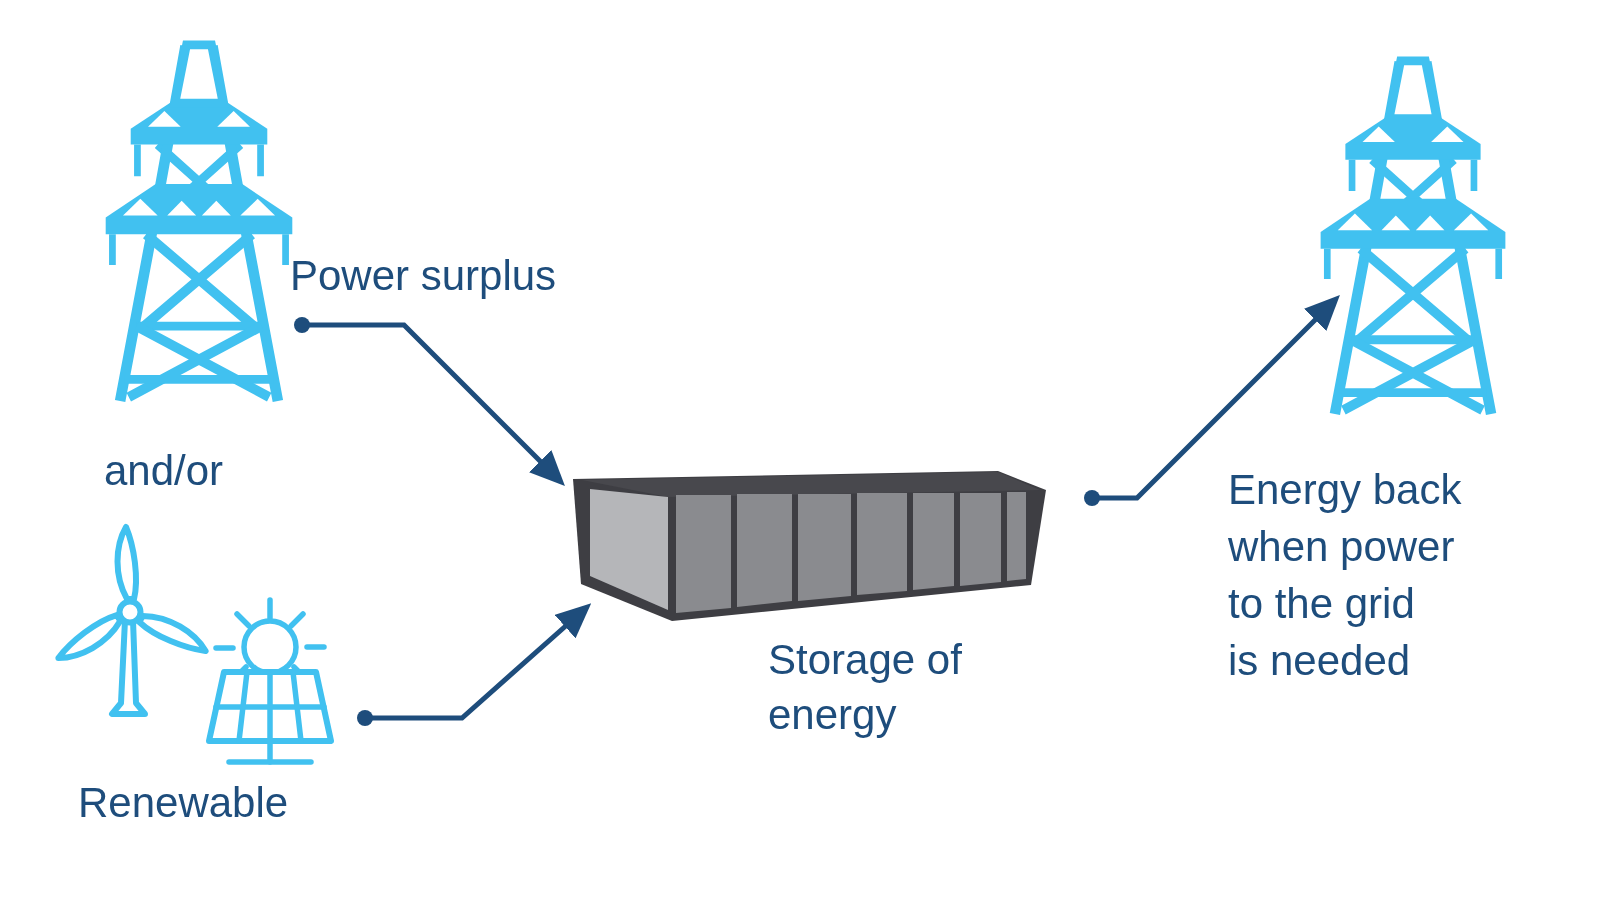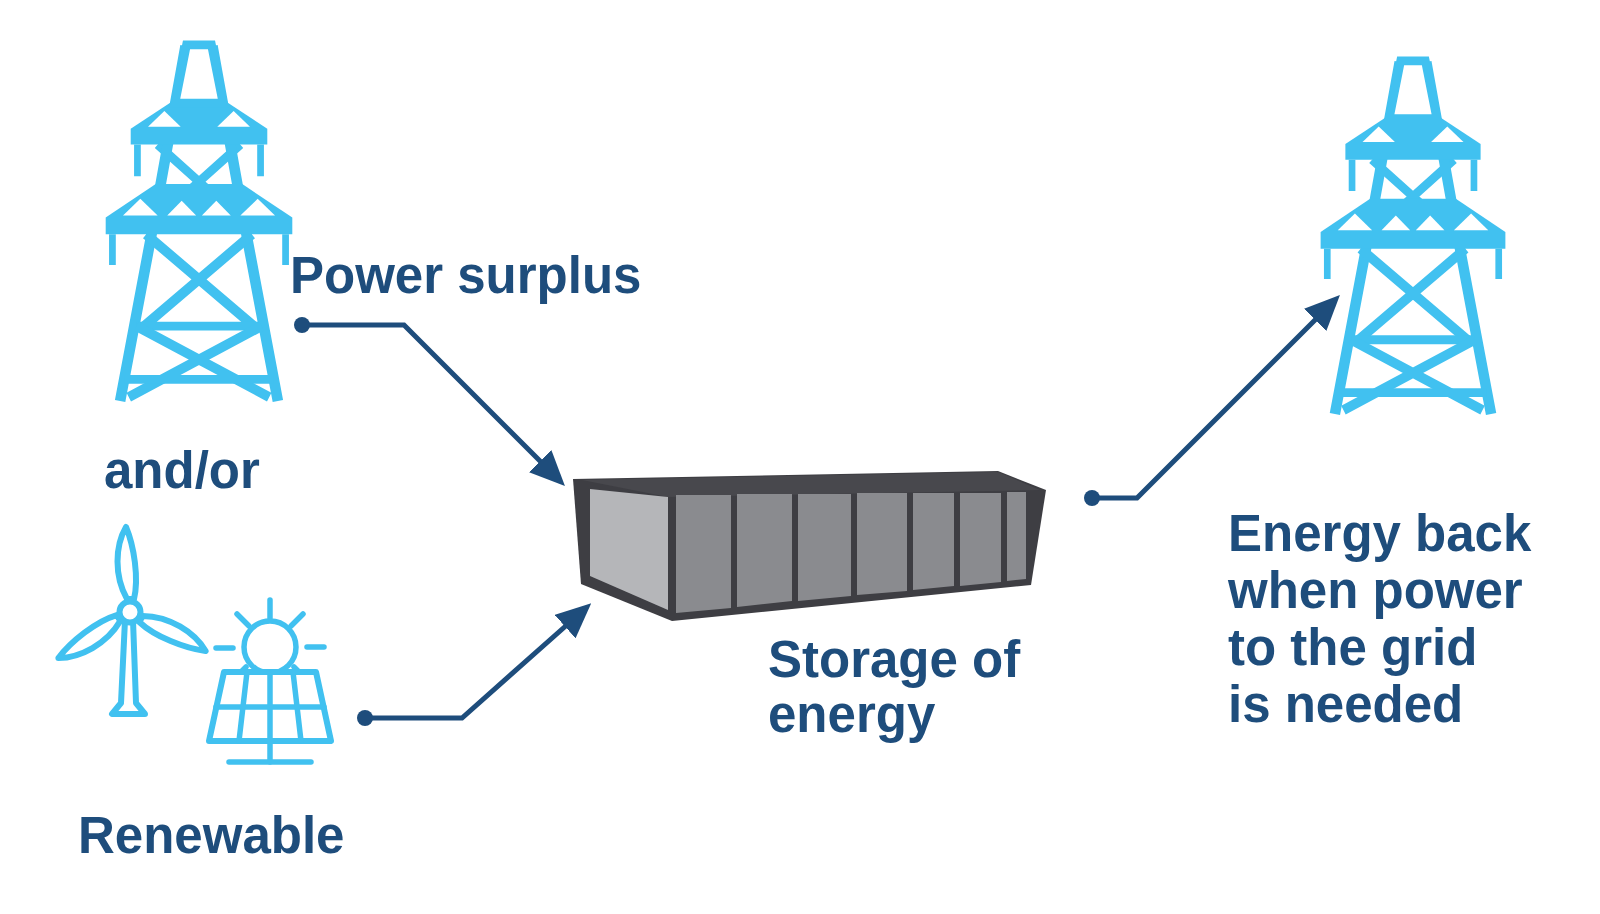--- a/index.html
+++ b/index.html
@@ -7,22 +7,22 @@
     width:1600px;height:914px;overflow:hidden;
     background:var(--background,#ffffff);
     font-family:"Liberation Sans","DejaVu Sans",sans-serif;
   }
   .canvas{position:relative;width:1600px;height:914px;background:var(--background,#ffffff);}
   .layer{position:absolute;left:0;top:0;width:1600px;height:914px;}
 
   .label{
     position:absolute;
     color:var(--navy,#1E4D7C);
-    font-weight:700;
-    font-size:51px;
+    font-weight:400;
+    font-size:42px;
     line-height:55px;
     white-space:nowrap;
     letter-spacing:0;
   }
   .label.lh57{line-height:57px;}
 
   
   .t-line{stroke:var(--icon-blue,#41C1F0);fill:none;}
   .t-fill{fill:var(--icon-blue,#41C1F0);}
   .t-white{fill:var(--background,#ffffff);}
@@ -136,29 +136,29 @@
       <path class="o-line" d="M247,672 L239,741 M270,672 L270,741 M293,672 L301,741"></path>
       <path class="o-line" d="M270,741 L270,762"></path>
       <path class="o-line" d="M229,762 L311,762"></path>
     </g>
   </svg>
 
   <div class="label" style="left:290px;top:248px;">Power surplus</div>
 
   <div class="label" style="left:104px;top:443px;">and/or</div>
 
-  <div class="label" style="left:78px;top:808px;">
+  <div class="label" style="left:78px;top:775px;">
     <div>Renewable</div>
   </div>
 
   <div class="label" style="left:768px;top:625px;margin-top:7px;">
     <div>Storage of</div>
     <div>energy</div>
   </div>
 
-  <div class="label lh57" style="left:1228px;top:461px;margin-top:44px;">
+  <div class="label lh57" style="left:1228px;top:461px;">
     <div>Energy back</div>
     <div>when power</div>
     <div>to the grid</div>
     <div>is needed</div>
   </div>
 
 </div>
 
 </body></html>

